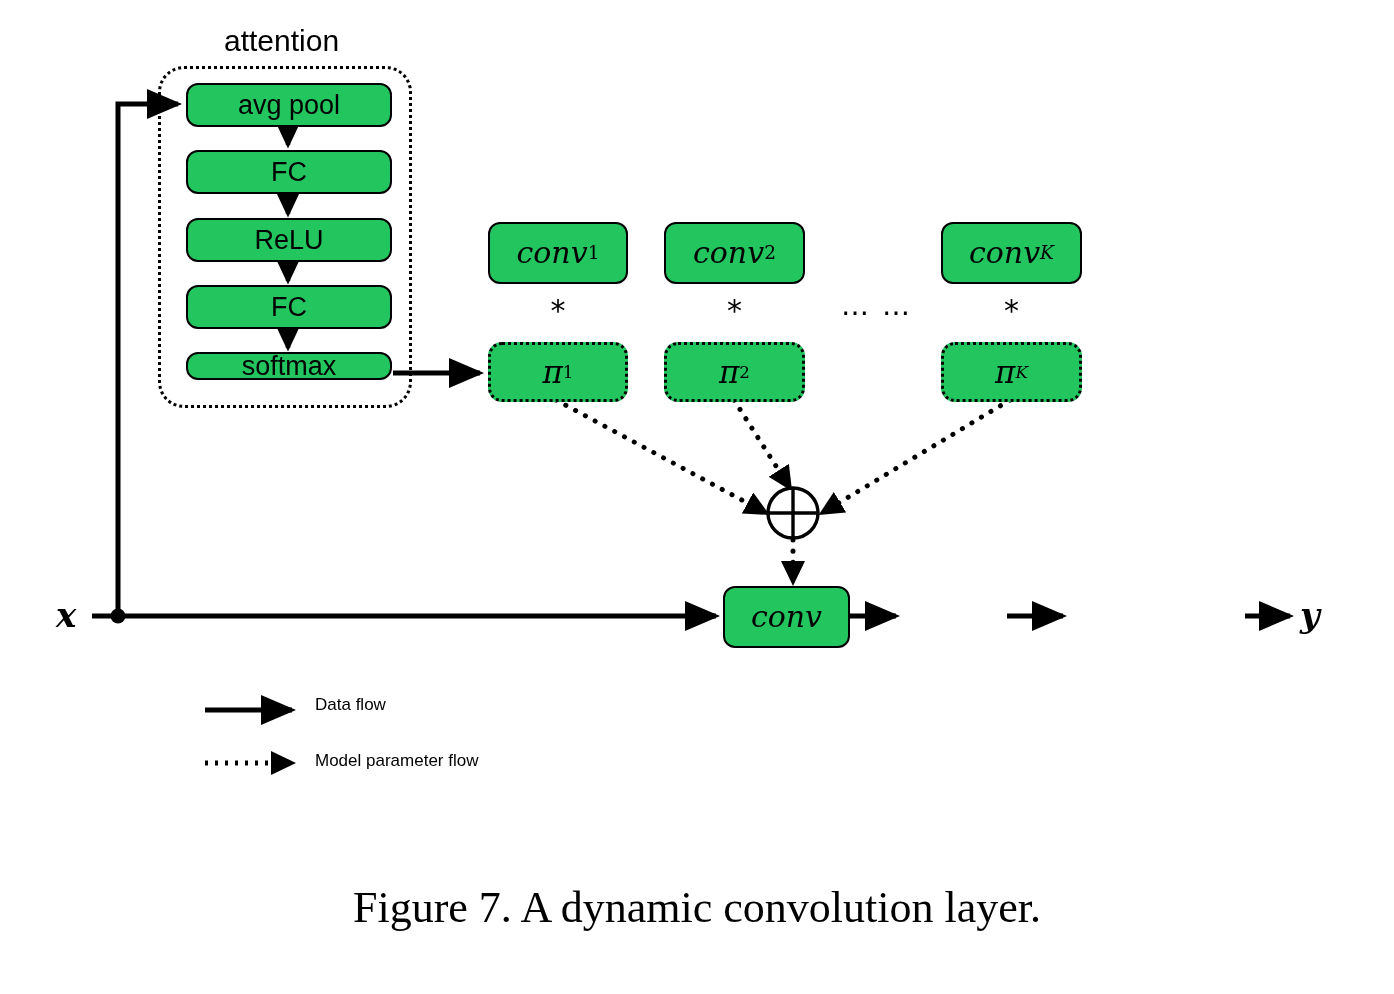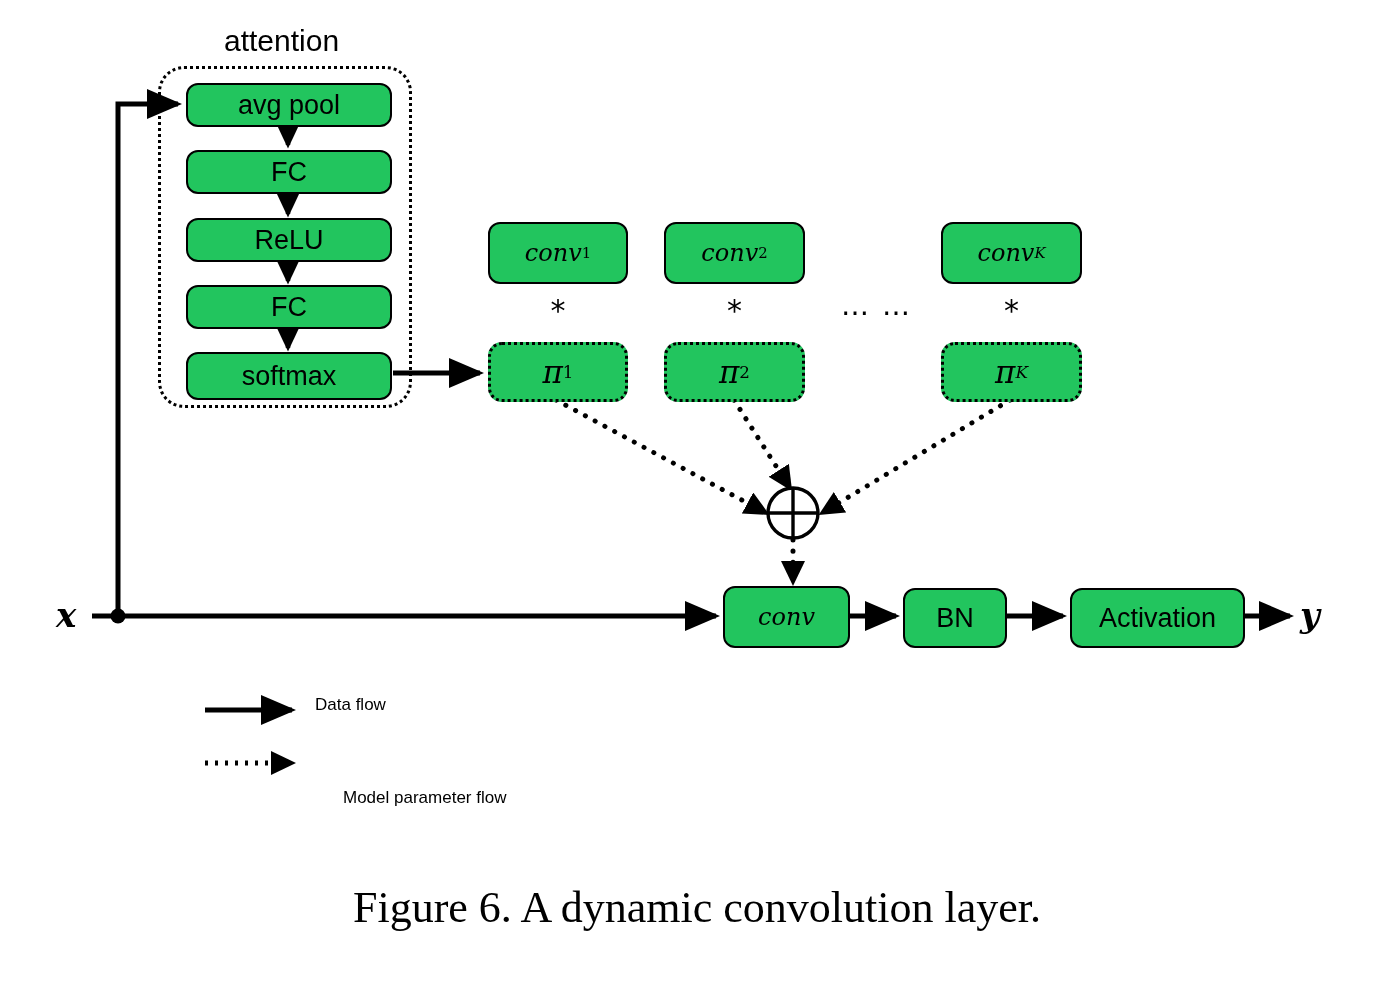--- a/index.html
+++ b/index.html
@@ -44,21 +44,21 @@
     white-space: nowrap;
     color: #000;
   }
   .box.dotted {
     border: 3px dotted #000;
     border-radius: 14px;
   }
   .box.mathit {
     font-family: "DejaVu Serif", serif;
     font-style: italic;
-    font-size: 24px;
+    font-size: 30px;
   }
   
   .attn-container {
     position: absolute;
     box-sizing: border-box;
     border: 3px dotted #000;
     border-radius: 26px;
     background: transparent;
   }
   .attn-title {
@@ -191,21 +191,21 @@
   </div>
   <div class="box" style="left:186px; top:150px; width:206px; height:44px;">
     <span>FC</span>
   </div>
   <div class="box" style="left:186px; top:218px; width:206px; height:44px;">
     <span>ReLU</span>
   </div>
   <div class="box" style="left:186px; top:285px; width:206px; height:44px;">
     <span>FC</span>
   </div>
-  <div class="box" style="left:186px; top:352px; width:206px; height:48px;">
+  <div class="box" style="left:186px; top:352px; width:206px; height:28px;">
     <span>softmax</span>
   </div>
 
   <div class="box mathit" style="left:488px; top:222px; width:140px; height:62px;">
     <span>conv</span>
       <span class="sub">1</span>
   </div>
   <div class="plain asterisk" style="left:488px; top:296px; width:140px;">
     <span>*</span>
   </div>
@@ -242,33 +242,27 @@
       <span class="sub it">K</span>
   </div>
 
   <div class="plain io-label" style="left:56px; top:598px;">
     <span>x</span>
   </div>
 
   <div class="box mathit" style="left:723px; top:586px; width:127px; height:62px;">
     <span>conv</span>
   </div>
-  <div class="box" style="left:903px; top:588px; width:104px; height:60px;">
-    <span>BN</span>
-  </div>
-  <div class="box" style="left:1070px; top:588px; width:175px; height:60px;">
-    <span>Activation</span>
-  </div>
 
   <div class="plain io-label" style="left:1300px; top:598px;">
     <span>y</span>
   </div>
 
   <div class="plain legend-text" style="left:315px; top:696px;">
     <span>Data flow</span>
   </div>
-  <div class="plain legend-text" style="left:315px; top:789px;margin-left:28px;">
+  <div class="plain legend-text" style="left:315px; top:752px;">
     <span>Model parameter flow</span>
   </div>
 
-  <div class="caption" style="left:0; top:882px;">Figure 6. A dynamic convolution layer.</div>
+  <div class="caption" style="left:0; top:882px;">Figure 7. A dynamic convolution layer.</div>
 
 </div>
 
 </body></html>

